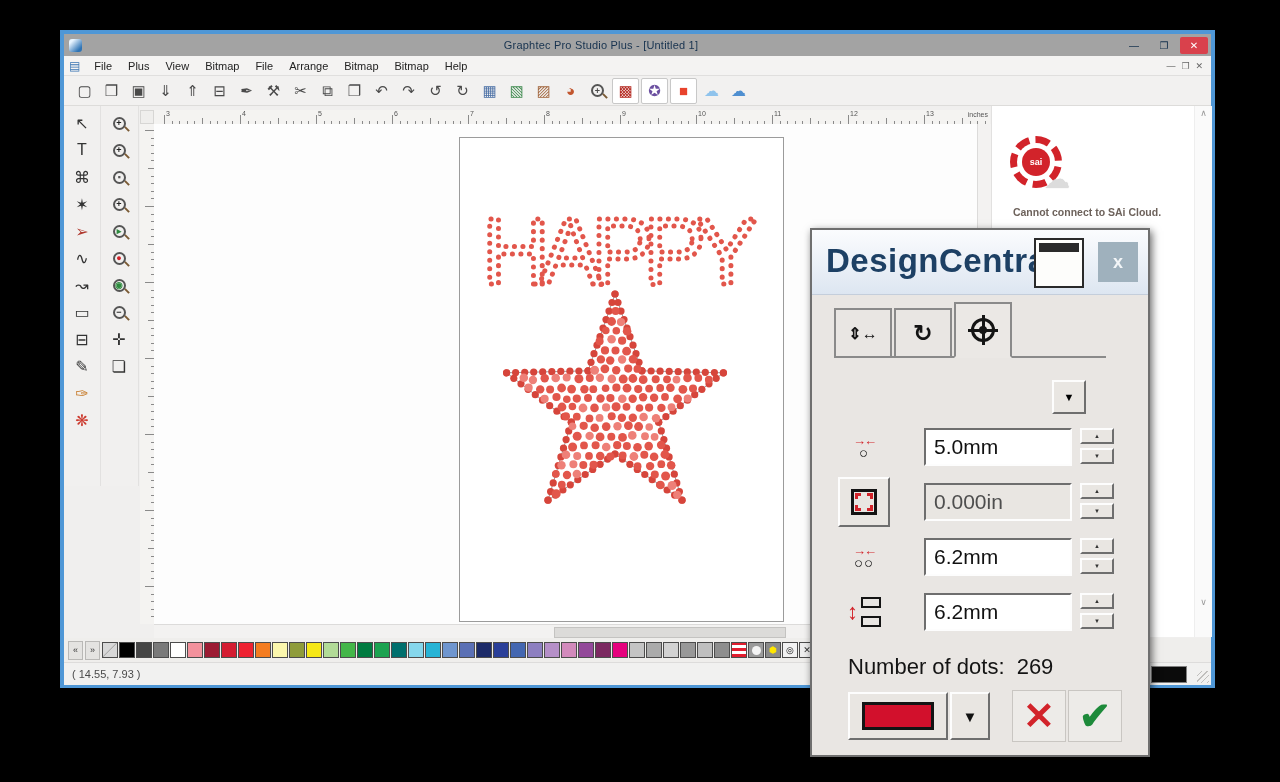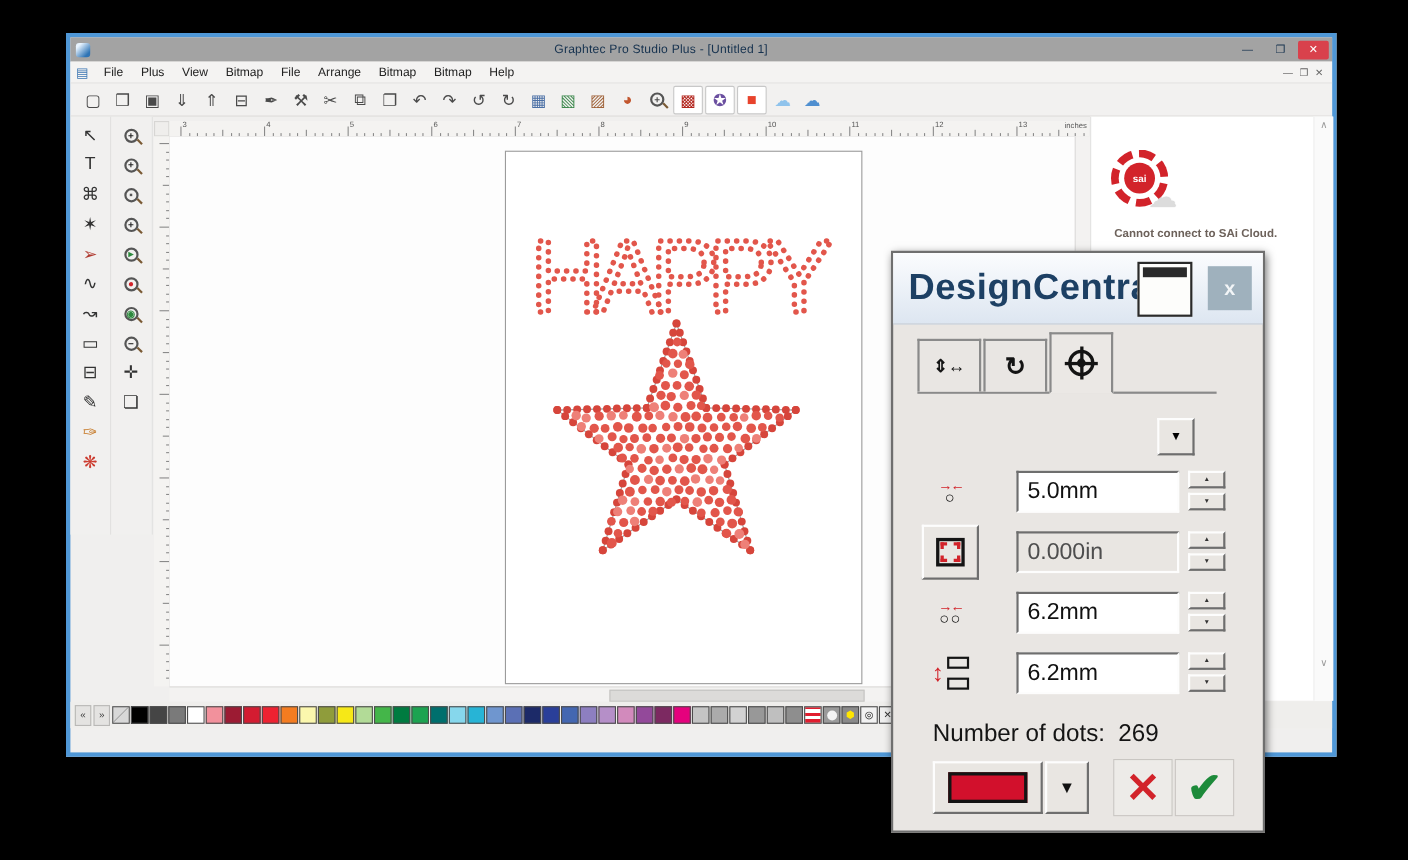--- a/index.html
+++ b/index.html
@@ -740,20 +740,28 @@
         <div class="sw" style="background: rgb(32, 50, 94); color: rgb(255, 212, 0); font-size: 10px;">★</div>
         <div class="sw" style="background: repeating-linear-gradient(90deg, rgb(58, 119, 201) 0px, rgb(58, 119, 201) 3px, rgb(207, 228, 247) 3px, rgb(207, 228, 247) 6px);"></div>
         <div class="sw" style="background: rgb(28, 63, 149);"></div>
         <div class="sw" style="background: rgb(58, 119, 201);"></div>
         <div class="sw" style="background: rgb(245, 154, 110);"></div>
         <div class="sw" style="background: rgb(79, 111, 192);"></div>
         <div class="sw" style="background: rgb(20, 35, 155);"></div>
         <div class="sw" style="background: rgb(12, 12, 12);"></div>
       </div>
 
+    <div class="statusbar">
+      <span class="coords">( 14.55,  7.93 )</span>
+      <div class="st-right">
+        <span class="st-label">FA</span>
+        <div class="st-swatch"></div>
+      </div>
+      <div class="grip"></div>
+    </div>
   </div>
 
   <div class="dcdlg">
     <div class="dc-title">
       <div class="dc-title-text">DesignCentral</div>
       <div class="dc-restore">
           <div class="bar"></div>
         </div>
       <div class="dc-close">x</div>
     </div>

